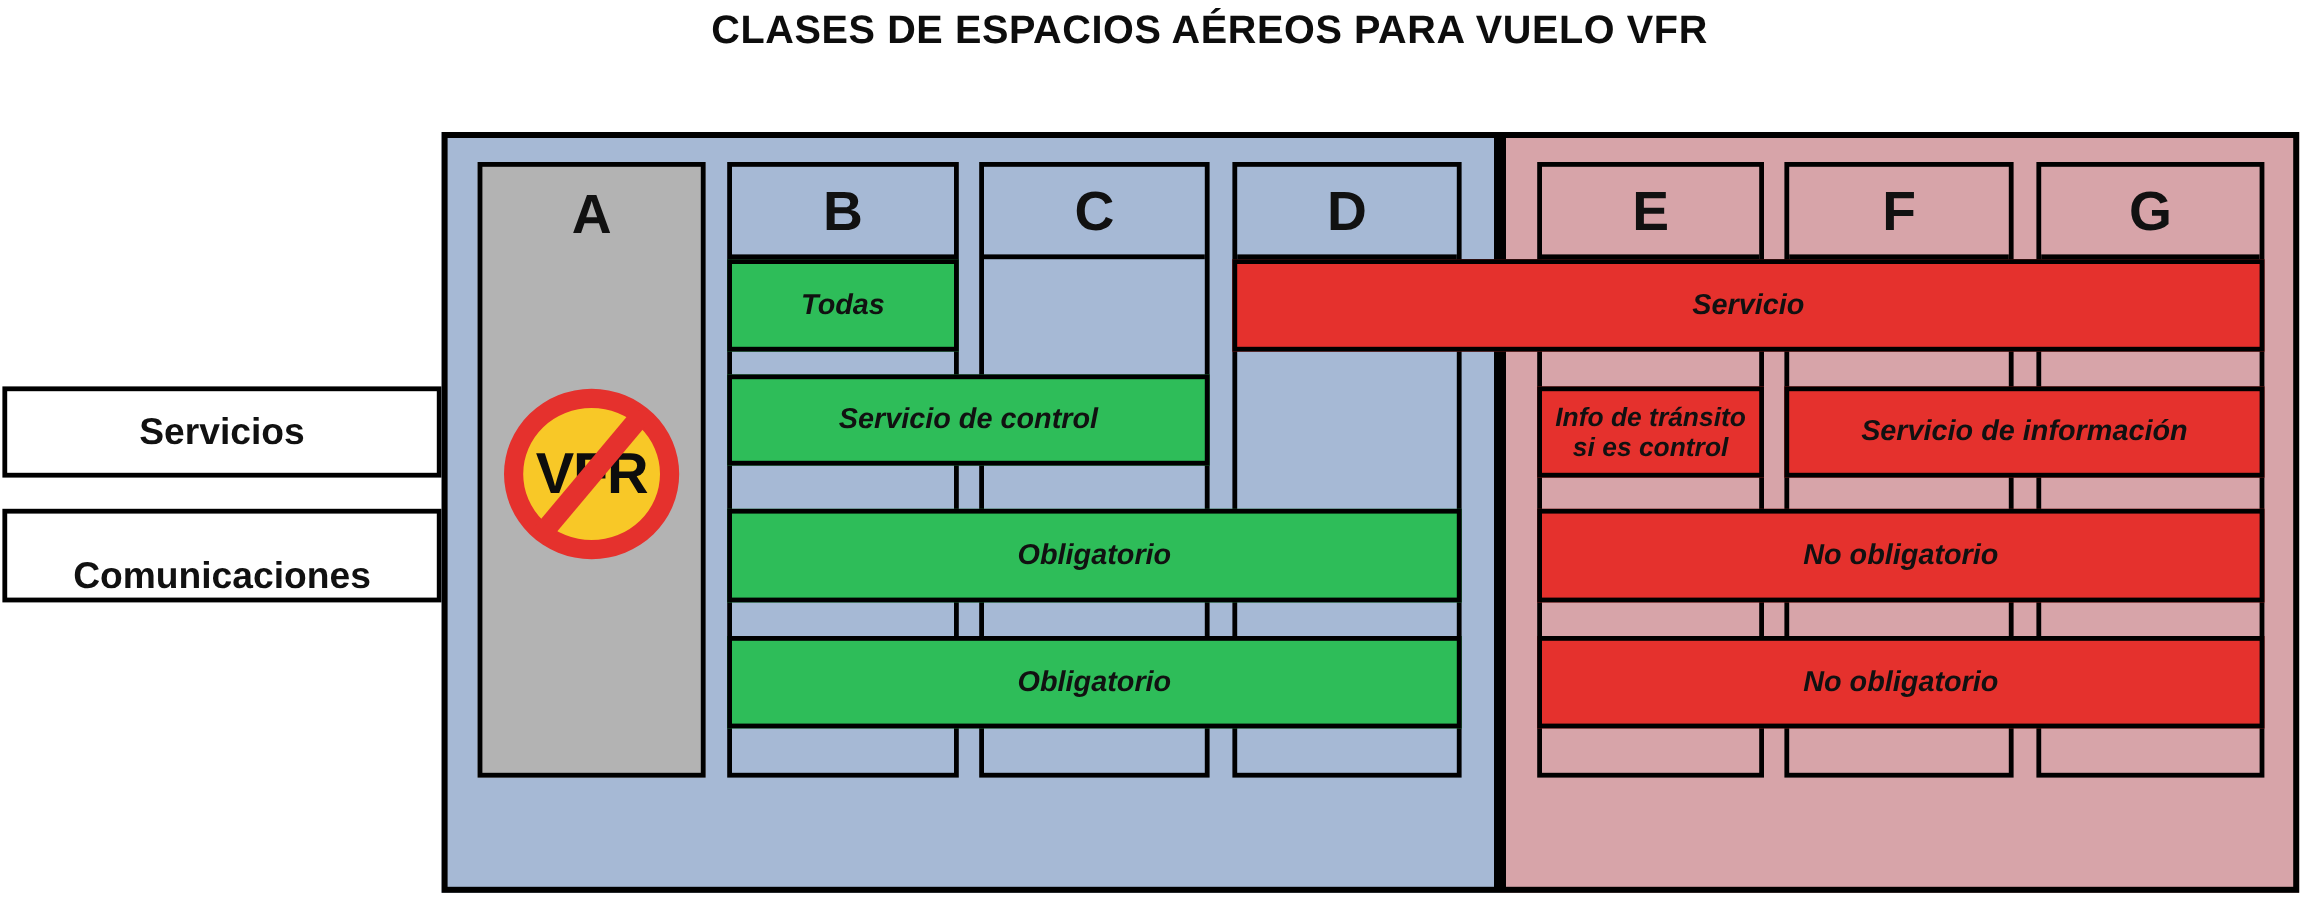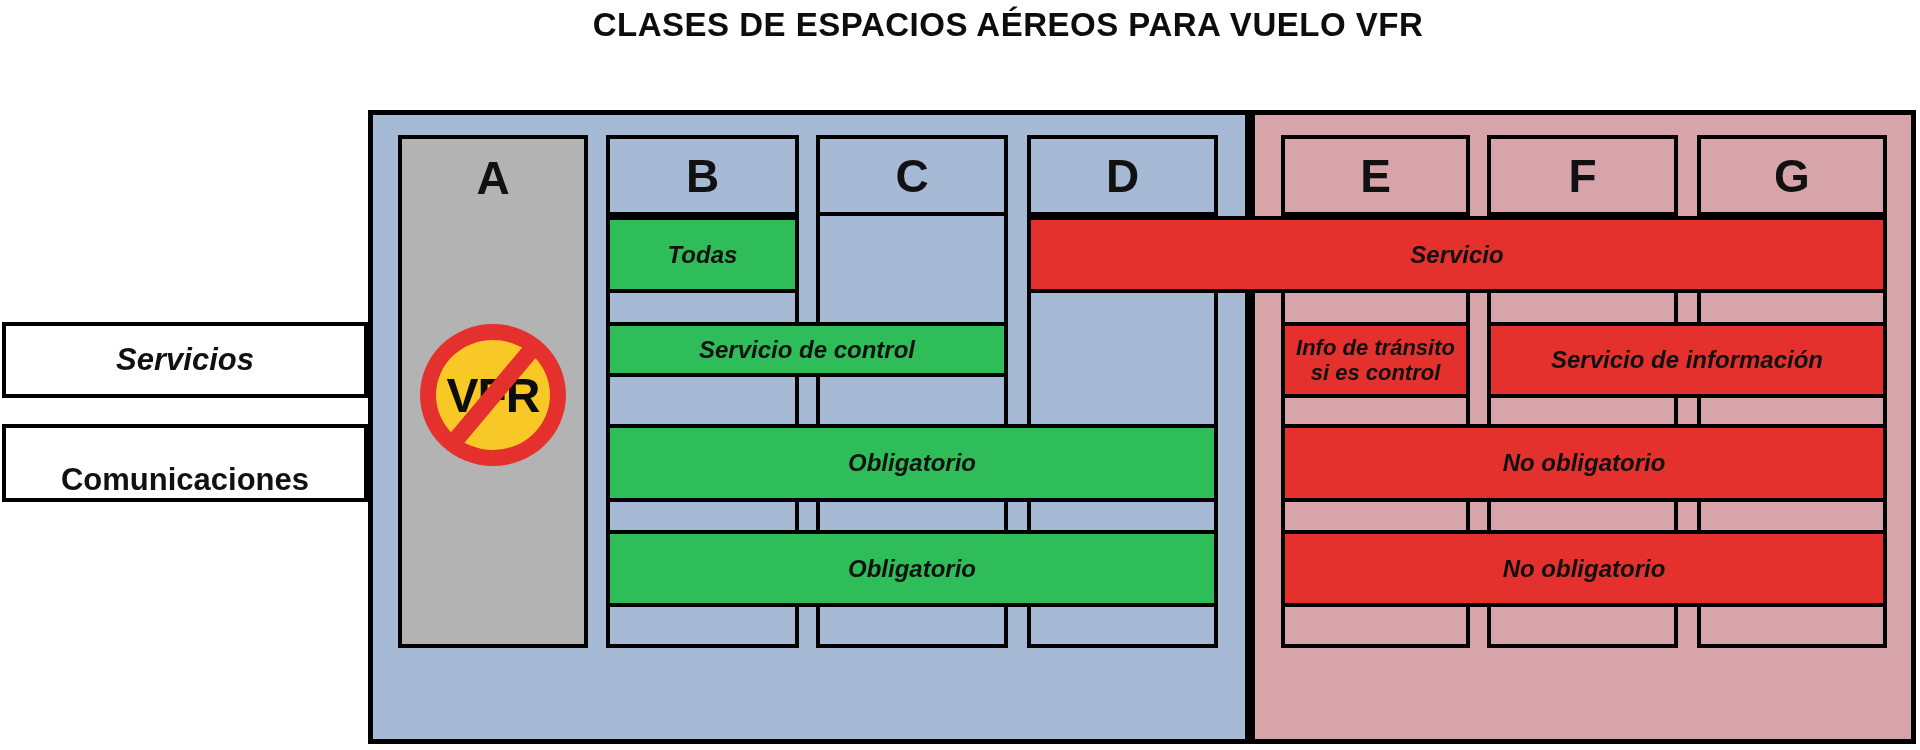--- a/index.html
+++ b/index.html
@@ -50,21 +50,21 @@
     transform:rotate(-50deg);
   }
 </style>
 </head>
 <body>
 
 <div class="canvas">
 
   <div class="abs title">CLASES DE ESPACIOS AÉREOS PARA VUELO VFR</div>
 
-  <div class="abs rowlabel" style="top:322px;height:76px;font-style:italic;">
+  <div class="abs rowlabel" style="top:322px;height:76px;">
     <span>Servicios</span>
   </div>
   <div class="abs rowlabel" style="top:424px;height:78px;align-items:flex-end;">
     <span>Comunicaciones</span>
   </div>
 
   <div class="abs panel" style="left: 368px; top: 110px; width: 882px; height: 634px; background-color: rgb(166, 185, 213);">
     
   </div>
   <div class="abs panel" style="left: 1250px; top: 110px; width: 666px; height: 634px; background-color: rgb(215, 164, 169);">
@@ -95,21 +95,21 @@
   <div class="abs strip" style="left: 1487px; width: 191px; background-color: rgb(215, 164, 169);">
     <div class="colhead">F</div>
   </div>
   <div class="abs strip" style="left: 1697px; width: 190px; background-color: rgb(215, 164, 169);">
     <div class="colhead">G</div>
   </div>
 
   <div class="abs cell" style="left: 606px; top: 216px; width: 193px; height: 77px; background-color: rgb(46, 189, 89);">Todas</div>
   <div class="abs cell" style="left: 1027px; top: 216px; width: 860px; height: 77px; background-color: rgb(229, 49, 45);">Servicio</div>
 
-  <div class="abs cell" style="left: 606px; top: 322px; width: 402px; height: 55px; background-color: rgb(46, 189, 89);">Servicio de control</div>
+  <div class="abs cell" style="left: 606px; top: 312px; width: 402px; height: 76px; background-color: rgb(46, 189, 89);">Servicio de control</div>
   <div class="abs cell small" style="left: 1281px; top: 322px; width: 189px; height: 76px; background-color: rgb(229, 49, 45);">Info de tránsito si es control</div>
   <div class="abs cell" style="left: 1487px; top: 322px; width: 400px; height: 76px; background-color: rgb(229, 49, 45);">Servicio de información</div>
 
   <div class="abs cell" style="left: 606px; top: 424px; width: 612px; height: 78px; background-color: rgb(46, 189, 89);">Obligatorio</div>
   <div class="abs cell" style="left: 1281px; top: 424px; width: 606px; height: 78px; background-color: rgb(229, 49, 45);">No obligatorio</div>
 
   <div class="abs cell" style="left: 606px; top: 530px; width: 612px; height: 77px; background-color: rgb(46, 189, 89);">Obligatorio</div>
   <div class="abs cell" style="left: 1281px; top: 530px; width: 606px; height: 77px; background-color: rgb(229, 49, 45);">No obligatorio</div>
 
 </div>

